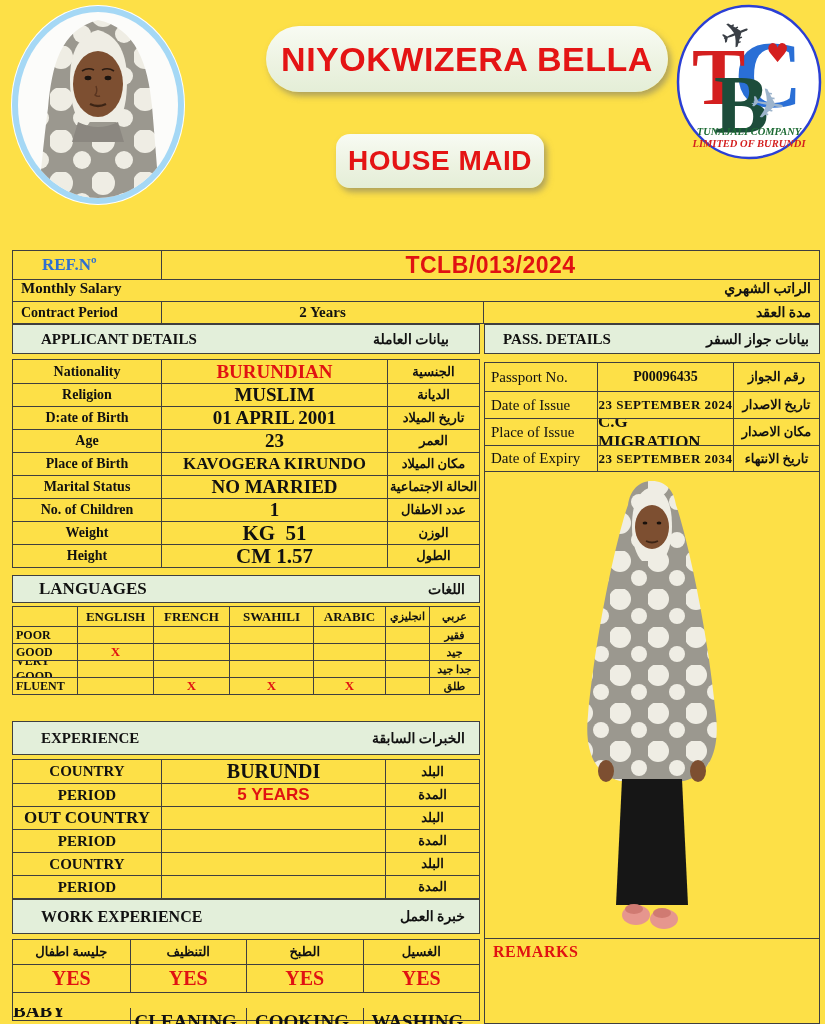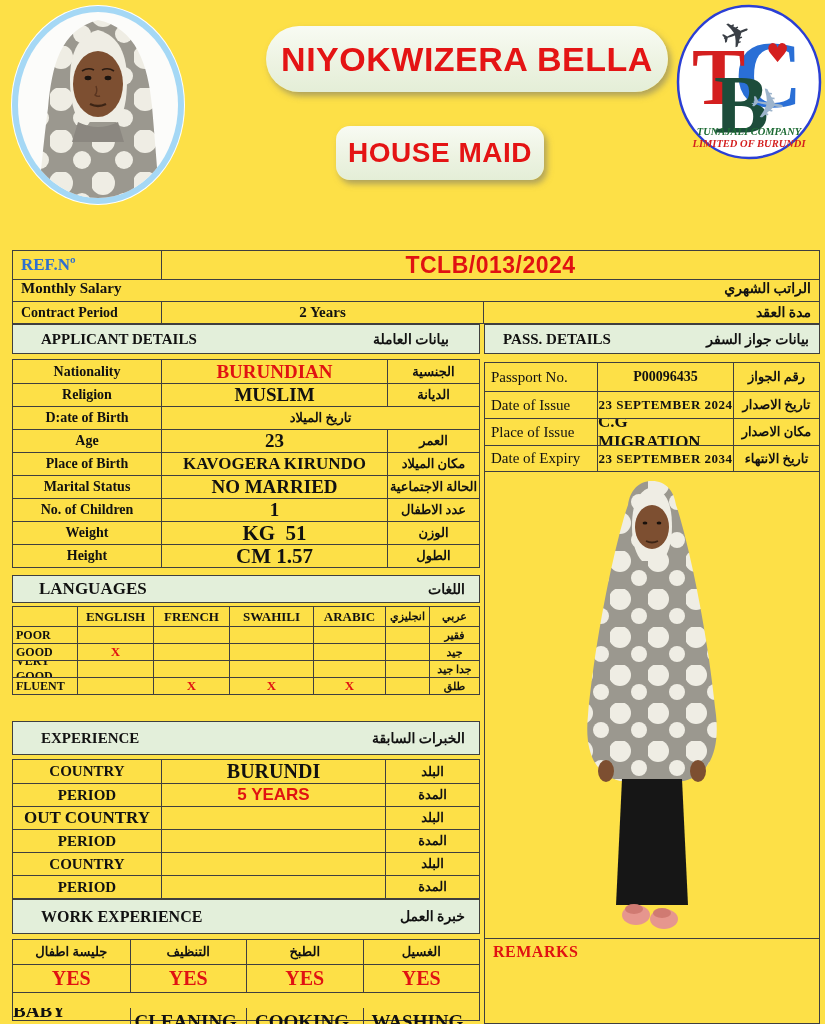--- a/index.html
+++ b/index.html
@@ -8,37 +8,37 @@
   *{box-sizing:border-box;}
 
   
   .portrait{position:absolute;left:8px;top:4px;width:180px;height:202px;}
   .banner{background:linear-gradient(180deg,#f8fbf3 0%,#edf3e2 55%,#e4eed7 100%);
           box-shadow:3px 4px 6px rgba(110,110,110,.55);
           display:flex;align-items:center;justify-content:center;}
   .banner-name{position:absolute;left:266px;top:26px;width:402px;height:66px;border-radius:34px;}
   .banner-name span{font-family:"Liberation Sans",sans-serif;font-weight:bold;
           font-size:34px;color:#e41414;letter-spacing:.5px;white-space:nowrap;}
-  .banner-role{position:absolute;left:336px;top:126px;width:208px;height:54px;border-radius:14px;}
+  .banner-role{position:absolute;left:336px;top:134px;width:208px;height:54px;border-radius:14px;}
   .banner-role span{font-family:"Liberation Sans",sans-serif;font-weight:bold;
           font-size:28px;color:#e41414;letter-spacing:.5px;}
   .logo{position:absolute;left:674px;top:2px;width:150px;height:160px;}
 
   
   .doc{position:absolute;left:12px;top:250px;width:808px;}
   .tbl{border:1px solid #3f3f3f;}
   .tr{display:flex;border-top:1px solid #3f3f3f;align-items:stretch;}
   .tr:first-child{border-top:none;}
   .td{display:flex;align-items:center;justify-content:center;border-left:1px solid #3f3f3f;
       overflow:hidden;}
   .td:first-child{border-left:none;}
   .h28{height:28px}.h22{height:22px}.h23{height:23px}.h19{height:19px}.h17{height:17px}
   .flex1{flex:1}
   .left-pad{justify-content:flex-start;padding-left:8px;}
-  .bold{font-weight:bold;}
+  .bold{font-weight:bold;margin-left:21px;}
   .red{color:#e01212;}
   .blue{color:#2f6fd0;}
 
   .ref-label{font-size:17px;}
   .ref-value{font-family:"Liberation Sans",sans-serif;font-weight:bold;font-size:23px;letter-spacing:.5px;}
   .salary-row{justify-content:space-between;padding:0 8px;font-weight:bold;font-size:15px;}
   .lbl15{font-size:15px;font-weight:bold;}
   .ar14{font-size:14px;font-weight:bold;direction:rtl;}
 
   .columns{display:flex;margin-top:0;}
@@ -186,20 +186,21 @@
             <div class="td a-val red">BURUNDIAN</div>
             <div class="td a-ar">الجنسية</div>
           </div>
           <div class="tr h23">
             <div class="td a-label">Religion</div>
             <div class="td a-val">MUSLIM</div>
             <div class="td a-ar">الديانة</div>
           </div>
           <div class="tr h23">
             <div class="td a-label">D:ate of Birth</div>
+            <div class="td a-val">01 APRIL 2001</div>
             <div class="td a-ar">تاريخ الميلاد</div>
           </div>
           <div class="tr h23">
             <div class="td a-label">Age</div>
             <div class="td a-val">23</div>
             <div class="td a-ar">العمر</div>
           </div>
           <div class="tr h23">
             <div class="td a-label">Place of Birth</div>
             <div class="td a-val" style="font-size:17px">KAVOGERA KIRUNDO</div>

